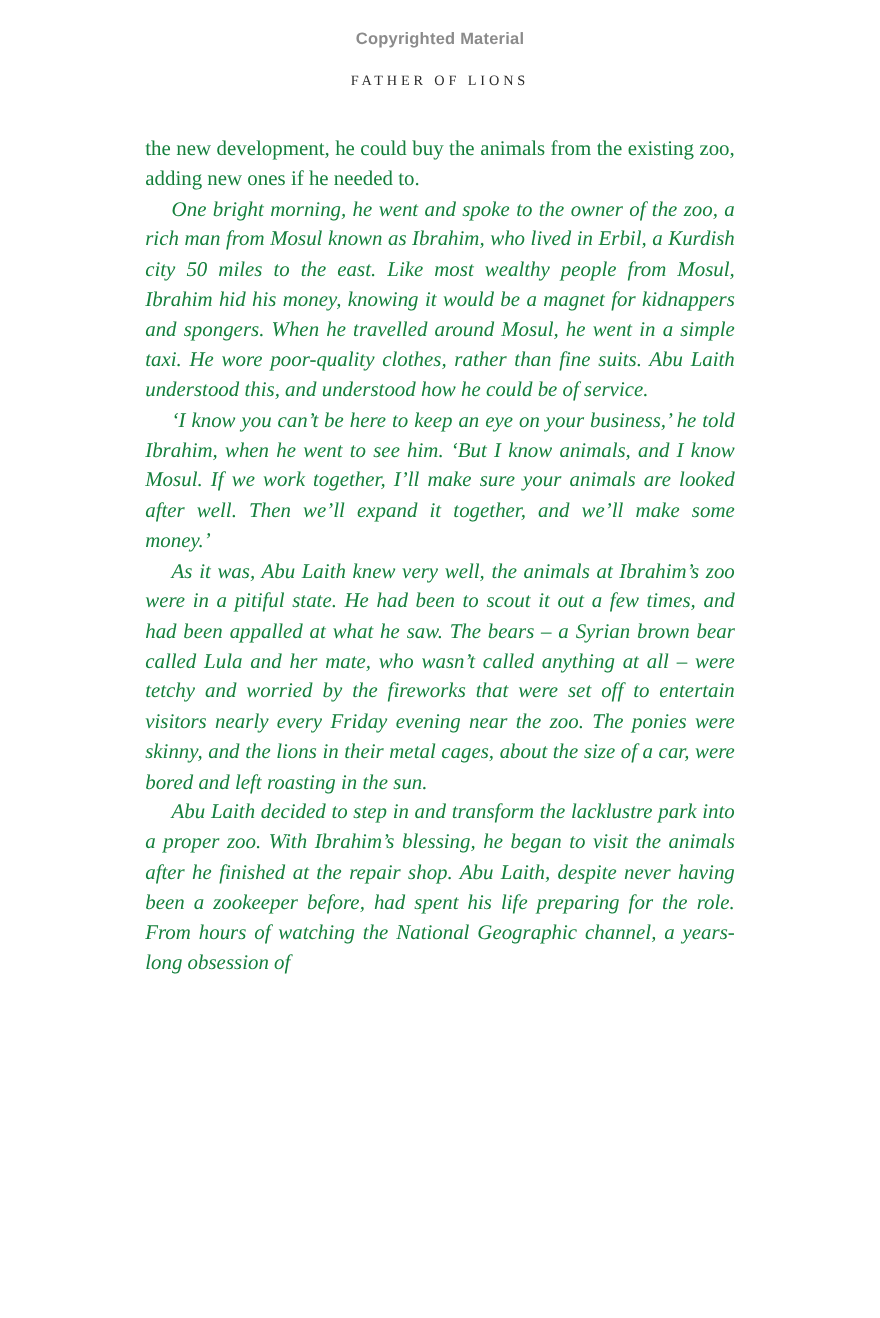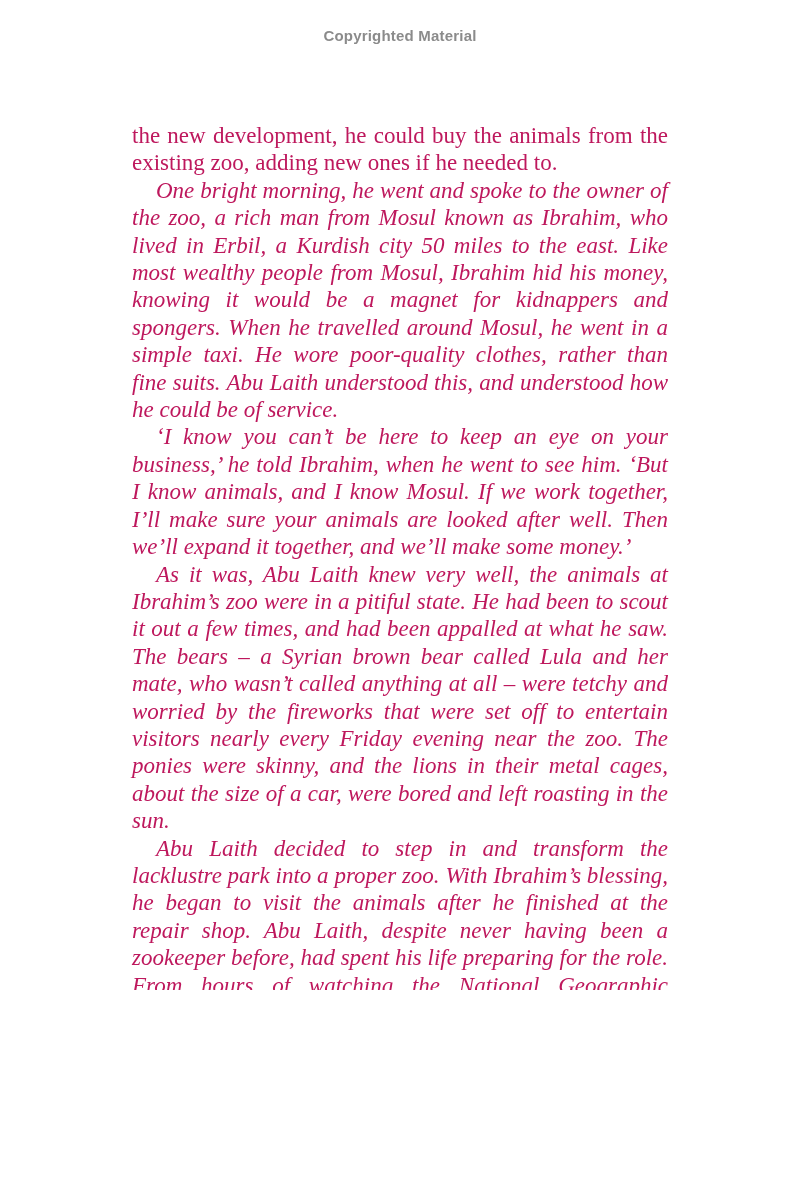--- a/index.html
+++ b/index.html
@@ -39,23 +39,23 @@
     letter-spacing: 3.5px;
     color: #2a2a2a;
     font-weight: 400;
   }
   .text-block {
     position: absolute;
     top: 122px;
     left: 132px;
     width: 536px;
     text-align: justify;
-    font-size: 23px;
+    font-size: 19px;
     line-height: 27.4px;
-    color: #be185d;
+    color: #15803d;
   }
   .text-block p {
     margin: 0;
     padding: 0;
   }
   .text-block p.indent {
     text-indent: 24px;
     font-style: italic;
   }
   .page-number {
@@ -69,20 +69,21 @@
     letter-spacing: 1px;
   }
 </style>
 </head>
 <body>
 
 <div class="page">
 
   <div class="watermark top">Copyrighted Material</div>
 
+  <div class="running-head">FATHER OF LIONS</div>
 
   <div class="text-block">
     <p>the new development, he could buy the animals from the existing zoo, adding new ones if he needed to.</p>
     <p class="indent">One bright morning, he went and spoke to the owner of the zoo, a rich man from Mosul known as Ibrahim, who lived in Erbil, a Kurdish city 50 miles to the east. Like most wealthy people from Mosul, Ibrahim hid his money, knowing it would be a magnet for kidnappers and spongers. When he travelled around Mosul, he went in a simple taxi. He wore poor-quality clothes, rather than fine suits. Abu Laith understood this, and understood how he could be of service.</p>
     <p class="indent">‘I know you can’t be here to keep an eye on your business,’ he told Ibrahim, when he went to see him. ‘But I know animals, and I know Mosul. If we work together, I’ll make sure your animals are looked after well. Then we’ll expand it together, and we’ll make some money.’</p>
     <p class="indent">As it was, Abu Laith knew very well, the animals at Ibrahim’s zoo were in a pitiful state. He had been to scout it out a few times, and had been appalled at what he saw. The bears – a Syrian brown bear called Lula and her mate, who wasn’t called anything at all – were tetchy and worried by the fireworks that were set off to entertain visitors nearly every Friday evening near the zoo. The ponies were skinny, and the lions in their metal cages, about the size of a car, were bored and left roasting in the sun.</p>
     <p class="indent">Abu Laith decided to step in and transform the lacklustre park into a proper zoo. With Ibrahim’s blessing, he began to visit the animals after he finished at the repair shop. Abu Laith, despite never having been a zookeeper before, had spent his life preparing for the role. From hours of watching the National Geographic channel, a years-long obsession of</p>
   </div>
 
   <div class="page-number">· 5 ·</div>

